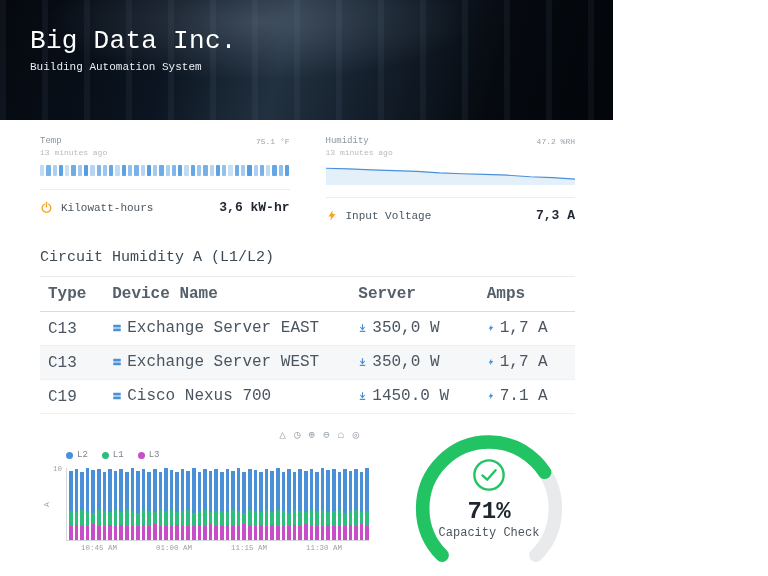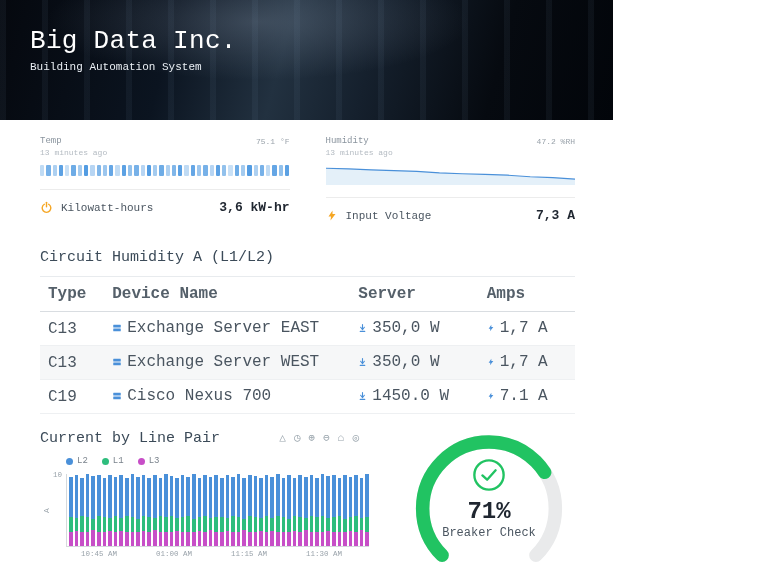--- a/index.html
+++ b/index.html
@@ -247,21 +247,20 @@
                 </svg></span><span>7.1 A</span>
           </td>
         </tr>
       </tbody>
     </table>
 
     <div class="bottom-row">
 
       <section class="chart-section">
         <div class="chart-head">
-          <h2>Current by Line Pair</h2>
           <div class="toolbar">
             <span>△</span>
             <span>◷</span>
             <span>⊕</span>
             <span>⊖</span>
             <span>⌂</span>
             <span>◎</span>
           </div>
         </div>
         <div class="legend">
@@ -569,20 +568,20 @@
             <path d="M31.8 100.2 A54 54 0 1 1 108.2 100.2" fill="none" stroke="#21c362" stroke-width="11" stroke-linecap="round" stroke-dasharray="180.7 999"></path>
           </svg>
           <div class="gauge-center">
             <span>
               <svg width="34" height="34" viewBox="0 0 36 36">
                 <circle cx="18" cy="18" r="15.5" fill="none" stroke="#21c362" stroke-width="2.5"></circle>
                 <path d="M11 18.5 L16 23 L25 13" fill="none" stroke="#21c362" stroke-width="2.5" stroke-linecap="round" stroke-linejoin="round"></path>
               </svg>
             </span>
             <div class="gauge-value">71%</div>
-            <div class="gauge-label">Breaker Check</div>
+            <div class="gauge-label">Capacity Check</div>
           </div>
         </div>
       </section>
     </div>
 
   </main>
 </div>
 
 </body></html>

